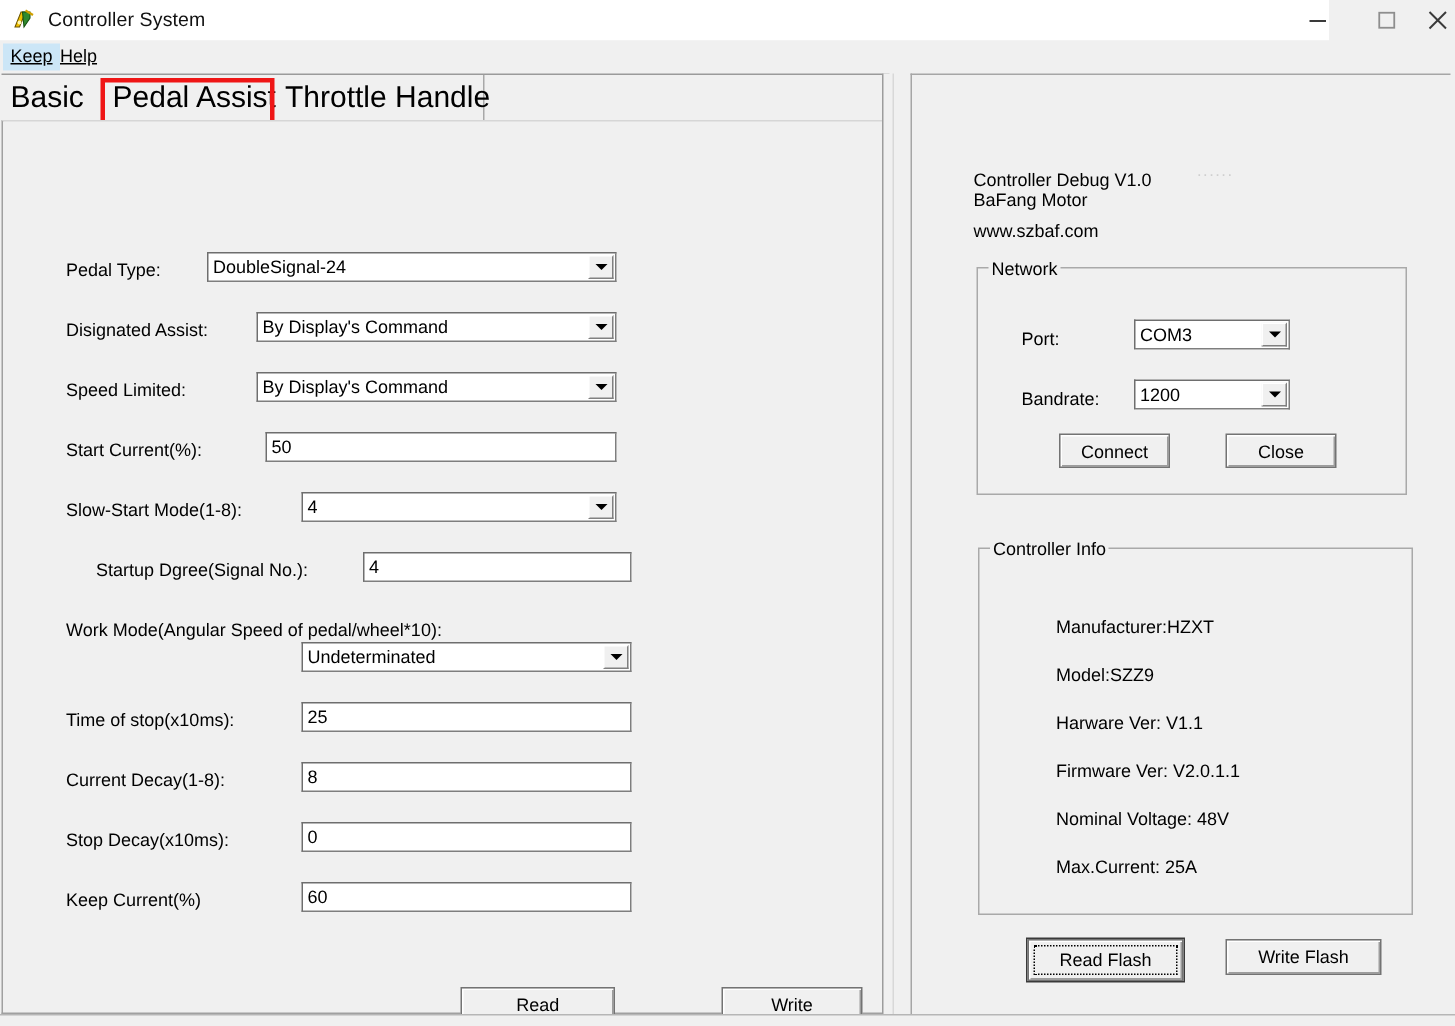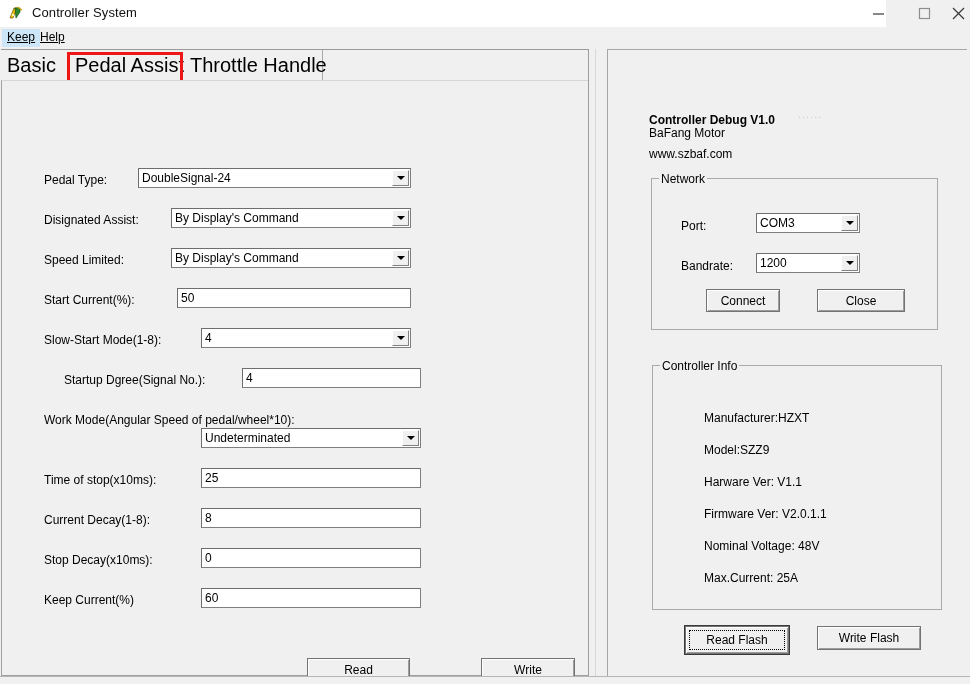--- a/index.html
+++ b/index.html
@@ -399,21 +399,21 @@
     </div>
 
   </div>
 </div>
 
 <div id="panel-divider"></div>
 
 <div id="right-panel">
 
   <span class="infotext" style="left:41px; top:32px;margin-top:44px;">BaFang Motor</span>
-  <span class="infotext" style="left:41px; top:63px;font-weight:bold;">Controller Debug V1.0</span>
+  <span class="infotext" style="left:41px; top:63px;">Controller Debug V1.0</span>
   <span class="infotext" style="left:41px; top:97px;">www.szbaf.com</span>
 
   <div class="groupbox" style="left:43px; top:128px; width:287px; height:152px;">
     <span class="gtitle">Network</span>
 
     <span class="lbl" style="left:29px; top:40px;">Port:</span>
     <div class="combo" style="left:104px; top:34px; width:104px;">
       <span class="cval">COM3</span>
       <span class="carrow">
           <i></i>
@@ -424,21 +424,21 @@
     <div class="combo" style="left:104px; top:74px; width:104px;">
       <span class="cval">1200</span>
       <span class="carrow">
           <i></i>
         </span>
     </div>
 
     <div class="btn" style="left:54px; top:110px; width:74px; height:23px;">
       <span>Connect</span>
     </div>
-    <div class="btn" style="left:165px; top:110px; width:88px; height:23px;">
+    <div class="btn" style="left:165px; top:110px; width:74px; height:23px;">
       <span>Close</span>
     </div>
   </div>
 
   <div class="groupbox" style="left:44px; top:315px; width:290px; height:245px;">
     <span class="gtitle">Controller Info</span>
 
     <span class="infotext" style="left:51px; top:45px;">Manufacturer:HZXT</span>
     <span class="infotext" style="left:51px; top:77px;">Model:SZZ9</span>
     <span class="infotext" style="left:51px; top:109px;">Harware Ver: V1.1</span>

